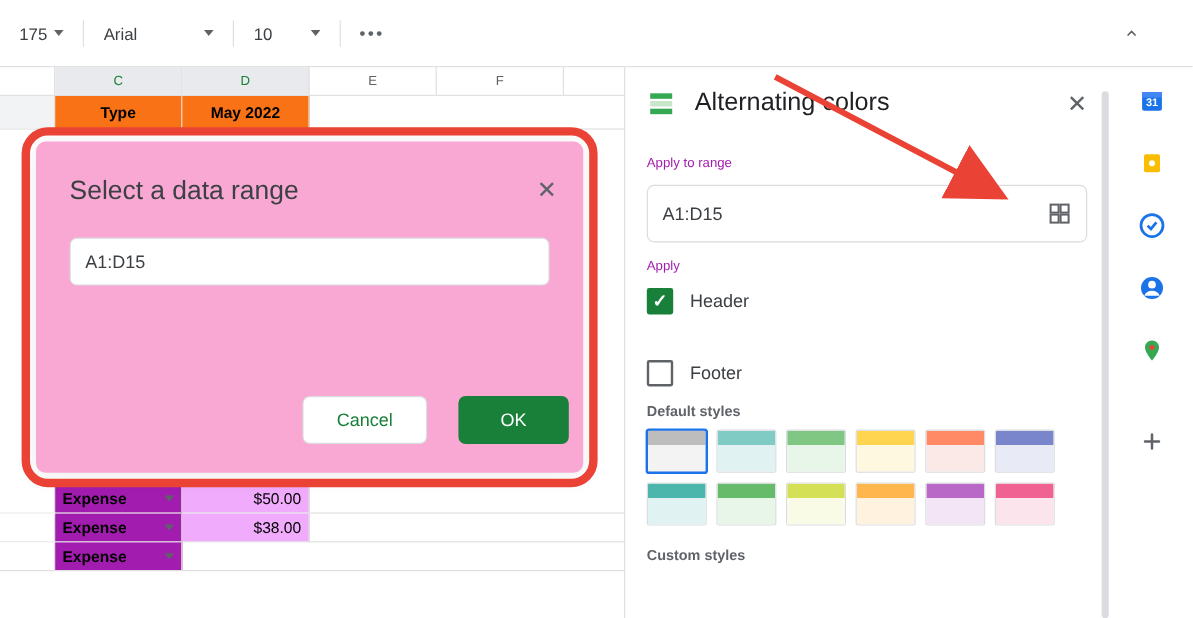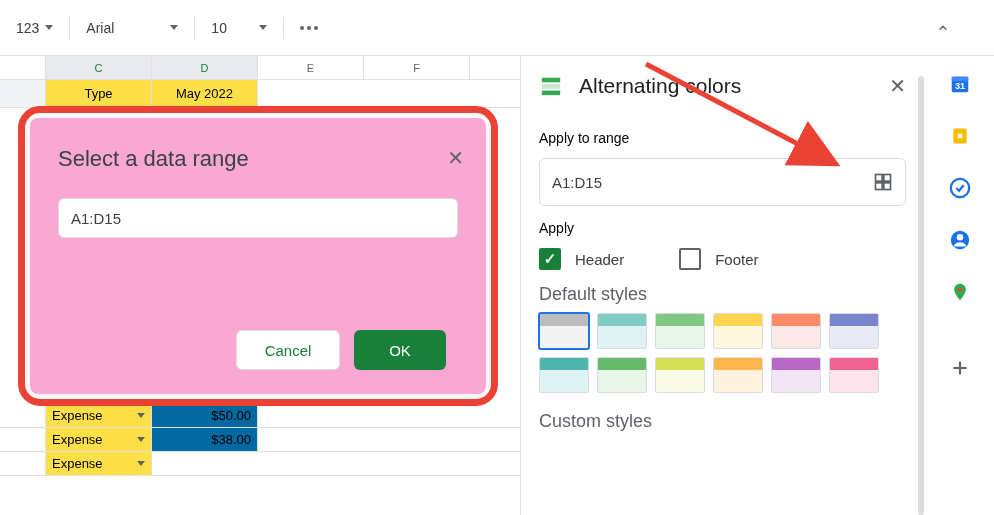--- a/index.html
+++ b/index.html
@@ -19,76 +19,76 @@
 
     
     .sheet { flex: 0 0 520px; position: relative; }
     .colheads { display:flex; height:24px; border-bottom:1px solid #e0e0e0; font-size:11px; color:#5f6368; }
     .colheads div { border-right:1px solid #e0e0e0; display:flex;align-items:center;justify-content:center; }
     .ch-stub { width:46px; }
     .ch { width:106px; }
     .ch.sel { background:#e8eaed; color:#188038; font-weight:500; }
     .datahead { display:flex; height:28px; border-bottom:1px solid #e0e0e0; }
     .datahead .stub { width:46px; border-right:1px solid #e0e0e0; background:#f1f3f4; }
-    .datahead .cell { width:106px; border-right:1px solid #e0e0e0; background:#fde047; display:flex;align-items:center;justify-content:center; font-size:13px; font-weight:400; color:#000; }
+    .datahead .cell { width:106px; border-right:1px solid #e0e0e0; background:#f97316; display:flex;align-items:center;justify-content:center; font-size:13px; font-weight:700; color:#000; }
     .row { display:flex; height:24px; border-bottom:1px solid #e0e0e0; }
     .row .stub { width:46px; border-right:1px solid #e0e0e0; background:#fff; }
     .row .cell { width:106px; border-right:1px solid #e0e0e0; display:flex; align-items:center; padding:0 6px; font-size:13px; }
-    .expense { background:#fde047; }
+    .expense { background:#a21caf;font-weight:bold; }
     .exp-text { flex:1; }
     .dd-tri { width:0;height:0;border-left:4px solid transparent;border-right:4px solid transparent;border-top:5px solid #5f6368; margin-left:4px; }
-    .amount { justify-content:flex-end; background:#0369a1;text-align:right; }
+    .amount { justify-content:flex-end; background:#f0abfc;text-align:right; }
     .highlight-box { position:absolute; left:18px; top:50px; width:480px; height:300px; border:7px solid #ea4335; border-radius:22px; z-index:20; pointer-events:none; }
 
     
     .dialog { position:absolute; left:30px; top:62px; width:456px; height:276px; background:#f9a8d4; border-radius:8px; box-shadow:0 2px 20px rgba(0,0,0,0.08); z-index:15; padding:28px 28px 24px; }
     .dlg-title { font-size:22px; color:#3c4043; }
     .dlg-close { position:absolute; top:28px; right:22px; font-size:20px; color:#5f6368; cursor:pointer; }
     .dlg-input { width:100%; height:40px; margin-top:26px; border:1px solid #dadce0; border-radius:6px; padding:0 12px; font-size:15px; color:#3c4043; outline:none; }
-    .dlg-btns { position:absolute; bottom:24px; right:40px; display:flex; gap:14px; }
+    .dlg-btns { position:absolute; bottom:24px; right:12px; display:flex; gap:26px; }
     .btn { height:40px; border-radius:6px; font-size:15px; font-weight:500; display:flex; align-items:center; justify-content:center; cursor:pointer; }
     .btn-cancel { width:104px; background:#fff; border:1px solid #dadce0; color:#188038; }
     .btn-ok { width:92px; background:#188038; color:#fff; }
 
     
     .panel { flex:0 0 406px; border-left:1px solid #e0e0e0; padding:0 20px 0 18px; position:relative; }
     .p-head { height:60px; display:flex; align-items:center; gap:16px; }
     .p-icon { width:24px;height:24px;display:flex;align-items:center;justify-content:center; }
     .p-title { font-size:21px; color:#202124; flex:1; }
     .p-close { font-size:20px; color:#5f6368; cursor:pointer; }
-    .p-label { font-size:14px; color:#000000; margin:14px 0 12px; }
+    .p-label { font-size:11px; color:#a21caf; margin:14px 0 12px; }
     .range-field { height:48px; border:1px solid #dadce0; border-radius:6px; display:flex; align-items:center; padding:0 12px; }
     .range-field span { flex:1; font-size:15px; color:#3c4043; }
     .grid-icon { width:20px; height:20px; }
-    .checks { display:flex; gap:55px; margin:12px 0 14px; }
+    .checks { display:flex; gap:38px; margin:12px 0 14px;flex-direction:column; }
     .check { display:flex; align-items:center; gap:14px; font-size:15px; color:#3c4043; }
     .cb { width:22px;height:22px;border:2px solid #5f6368;border-radius:2px;display:flex;align-items:center;justify-content:center; }
     .cb.checked { background:#188038; border-color:#188038; }
     .cb.checked::after { content:"✓"; color:#fff; font-size:15px; font-weight:700; }
-    .sub { font-size:18px; color:#5f6368; margin:6px 0 8px; }
+    .sub { font-size:12px; color:#5f6368; margin:6px 0 8px;font-weight:bold; }
     .swatches { display:flex; flex-wrap:wrap; gap:8px; }
     .sw { width:50px; height:36px; border:1px solid #dadce0; border-radius:2px; display:flex; flex-direction:column; overflow:hidden; cursor:pointer; }
     .sw.sel { outline:2px solid #1a73e8; outline-offset:-1px; }
     .sw .h { height:12px; }
     .sw .b { flex:1; }
     .scroll { position:absolute; right:2px; top:20px; bottom:0; width:6px; background:#dadce0; border-radius:3px; }
 
     
     .rail { flex:0 0 68px; display:flex; flex-direction:column; align-items:center; gap:28px; padding-top:16px; }
     .ric { width:24px;height:24px; display:flex;align-items:center;justify-content:center; cursor:pointer; }
 
     
     .arrow { position:absolute; left:636px; top:54px; z-index:30; pointer-events:none; }
   </style>
 </head>
 <body>
 
 <div class="toolbar">
   <div class="tbtn">
-      <span>123</span>
+      <span>175</span>
       <span class="tri"></span>
     </div>
   <div class="tdiv"></div>
   <div class="tbtn" style="width:108px;justify-content:space-between;">
       <span>Arial</span>
       <span class="tri"></span>
     </div>
   <div class="tdiv"></div>
   <div class="tbtn" style="width:72px;justify-content:space-between;">
       <span>10</span>

